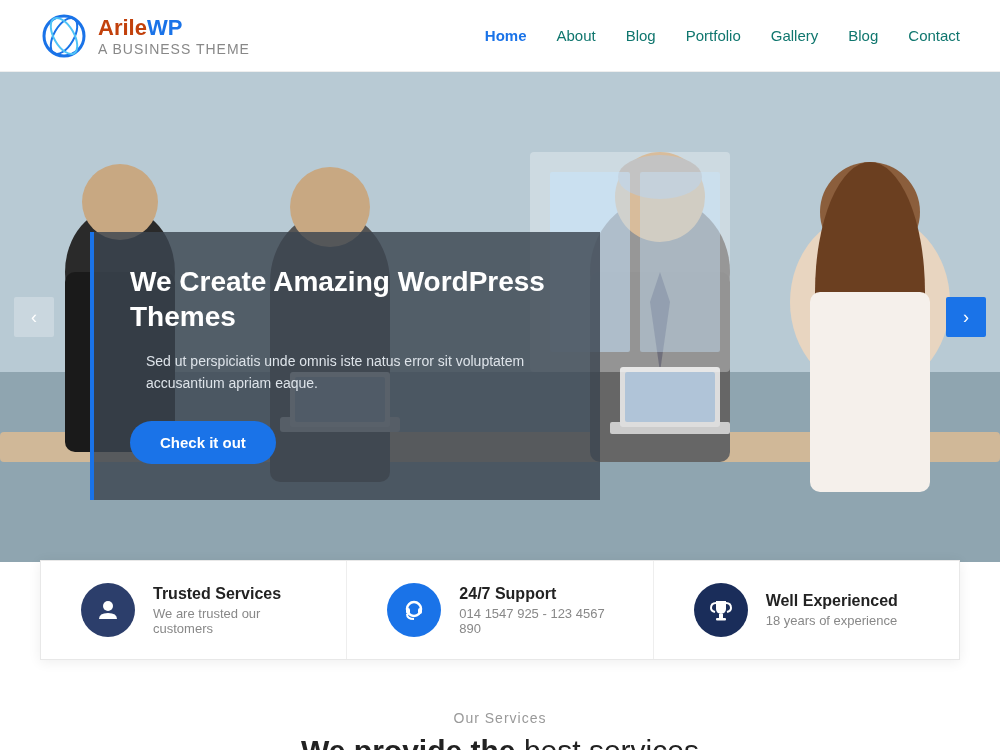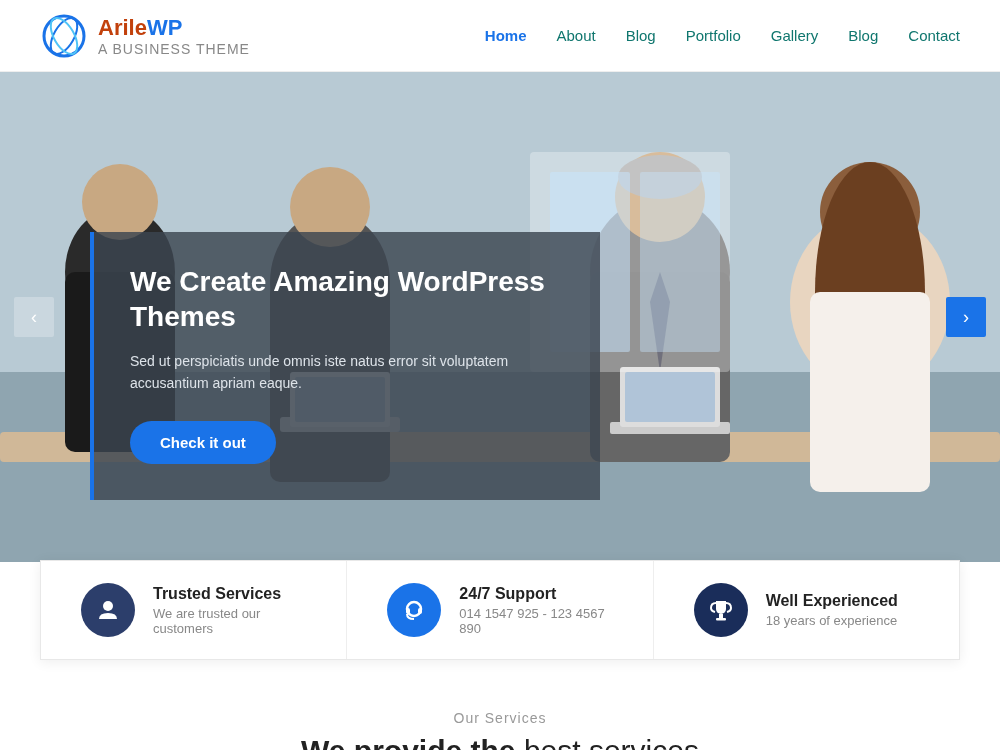--- a/index.html
+++ b/index.html
@@ -63,20 +63,21 @@
       font-weight: 800;
       color: #fff;
       line-height: 1.25;
       margin-bottom: 16px;
     }
     .hero-desc {
       font-size: 14px;
       color: #dde3e9;
       line-height: 1.6;
       margin-bottom: 26px;
+      margin-left: 16px;
     }
     .btn-checkit {
       display: inline-block;
       background: #1a73e8;
       color: #fff;
       font-size: 15px;
       font-weight: 600;
       padding: 13px 30px;
       border-radius: 25px;
       text-decoration: none;

